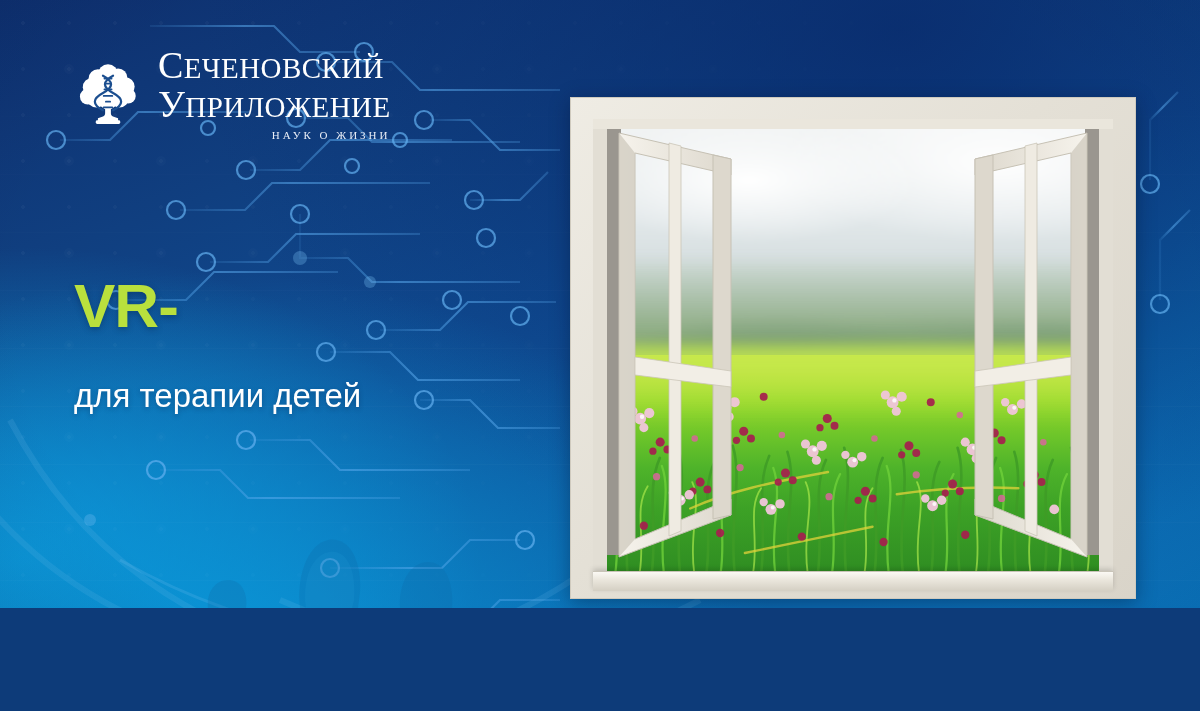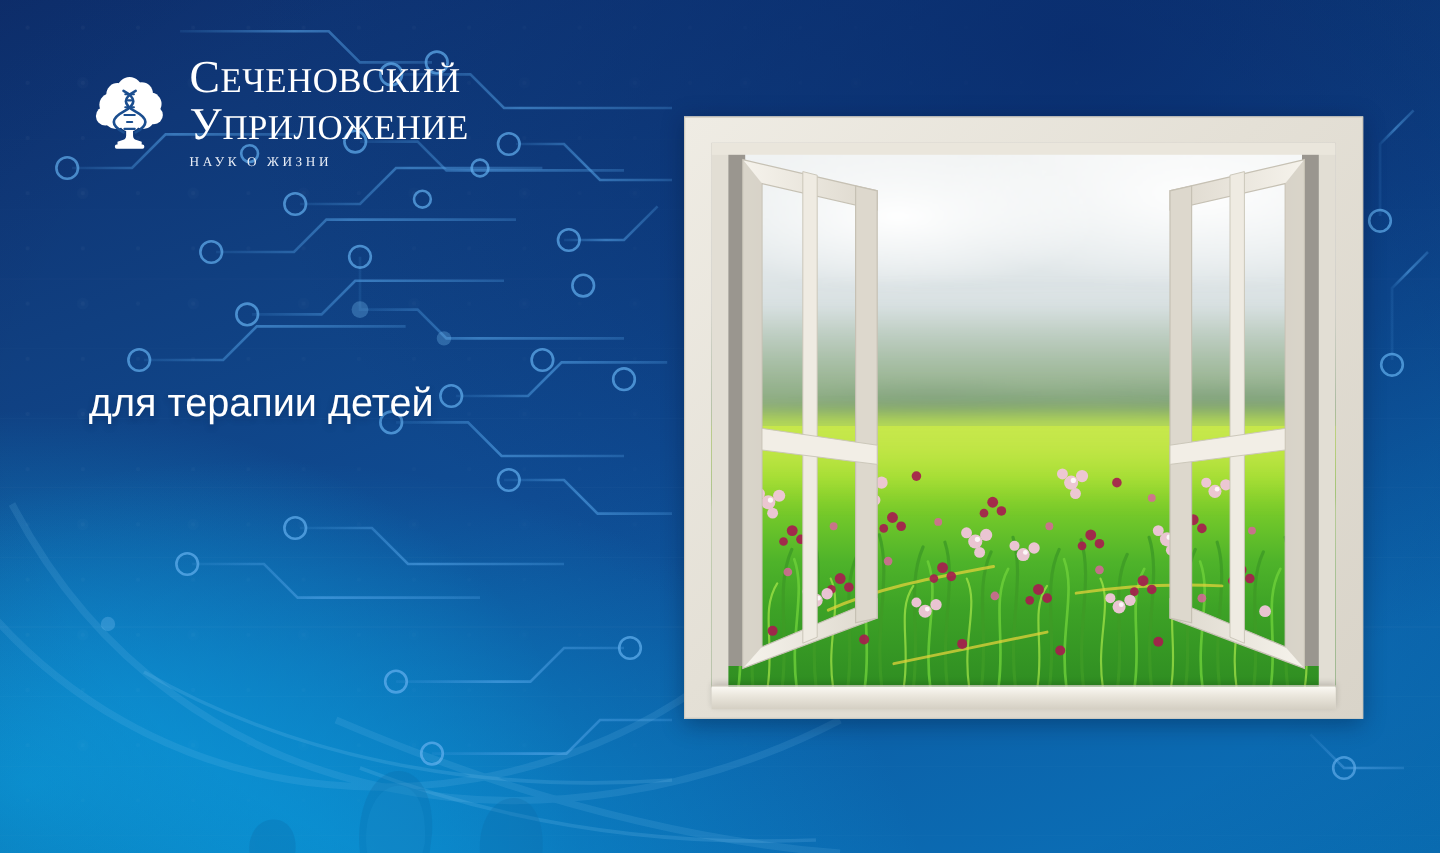--- a/index.html
+++ b/index.html
@@ -4,21 +4,21 @@
 <style>
   * { margin:0; padding:0; box-sizing:border-box; }
   html,body { width:1200px; height:711px; overflow:hidden; }
   body {
     font-family:"Liberation Sans", sans-serif;
     background:#0d3b79;
   }
 
   .poster {
     position:relative;
-    width:1200px; height:711px;
+    width:1200px; height:608px;
     overflow:hidden;
     background:
       radial-gradient(ellipse 900px 620px at 18% 108%, rgba(10,150,215,0.95) 0%, rgba(10,150,215,0.0) 62%),
       radial-gradient(ellipse 760px 520px at 2% 92%, rgba(14,160,225,0.85) 0%, rgba(14,160,225,0) 60%),
       radial-gradient(ellipse 1000px 760px at 75% 5%, rgba(8,40,105,0.75) 0%, rgba(8,40,105,0) 70%),
       linear-gradient(160deg, #0e2f6e 0%, #103f80 26%, #0f4c93 50%, #0c5fa6 72%, #0a73bb 100%);
   }
 
   
   .bg-layer { position:absolute; inset:0; pointer-events:none; }
@@ -61,20 +61,21 @@
   }
   .logo-line1 { font-size:29px; }
   .logo-line2 { font-size:29px; margin-top:1px; }
   .logo-line1 .cap, .logo-line2 .cap { font-size:38px; }
   .logo-tag {
     display:block;
     font-family:"Liberation Serif", serif;
     font-size:11px;
     letter-spacing:3.0px;
     margin-top:7px;
+    text-align:right;
     color:#e9eef7;
     white-space:nowrap;
   }
 
   
   .headline { position:absolute; left:74px; top:276px; }
   .headline h1 {
     color:#b9e03d;
     font-size:62px;
     font-weight:bold;
@@ -315,20 +316,21 @@
     </svg>
     <div class="logo-text">
       <span class="logo-line1"><span class="cap">С</span><span>ЕЧЕНОВСКИЙ</span></span>
       <span class="logo-line2"><span class="cap">У</span><span>ПРИЛОЖЕНИЕ</span></span>
       <span class="logo-tag">НАУК О ЖИЗНИ</span>
     </div>
   </div>
 
   <div class="headline">
     <h1>
+      <span class="ln ln1">VR-</span>
     </h1>
     <div class="sub">
       <span>для терапии детей</span>
     </div>
   </div>
 
   <div class="window-wrap">
     <div class="frame-outer"></div>
 
     <div class="reveal">

